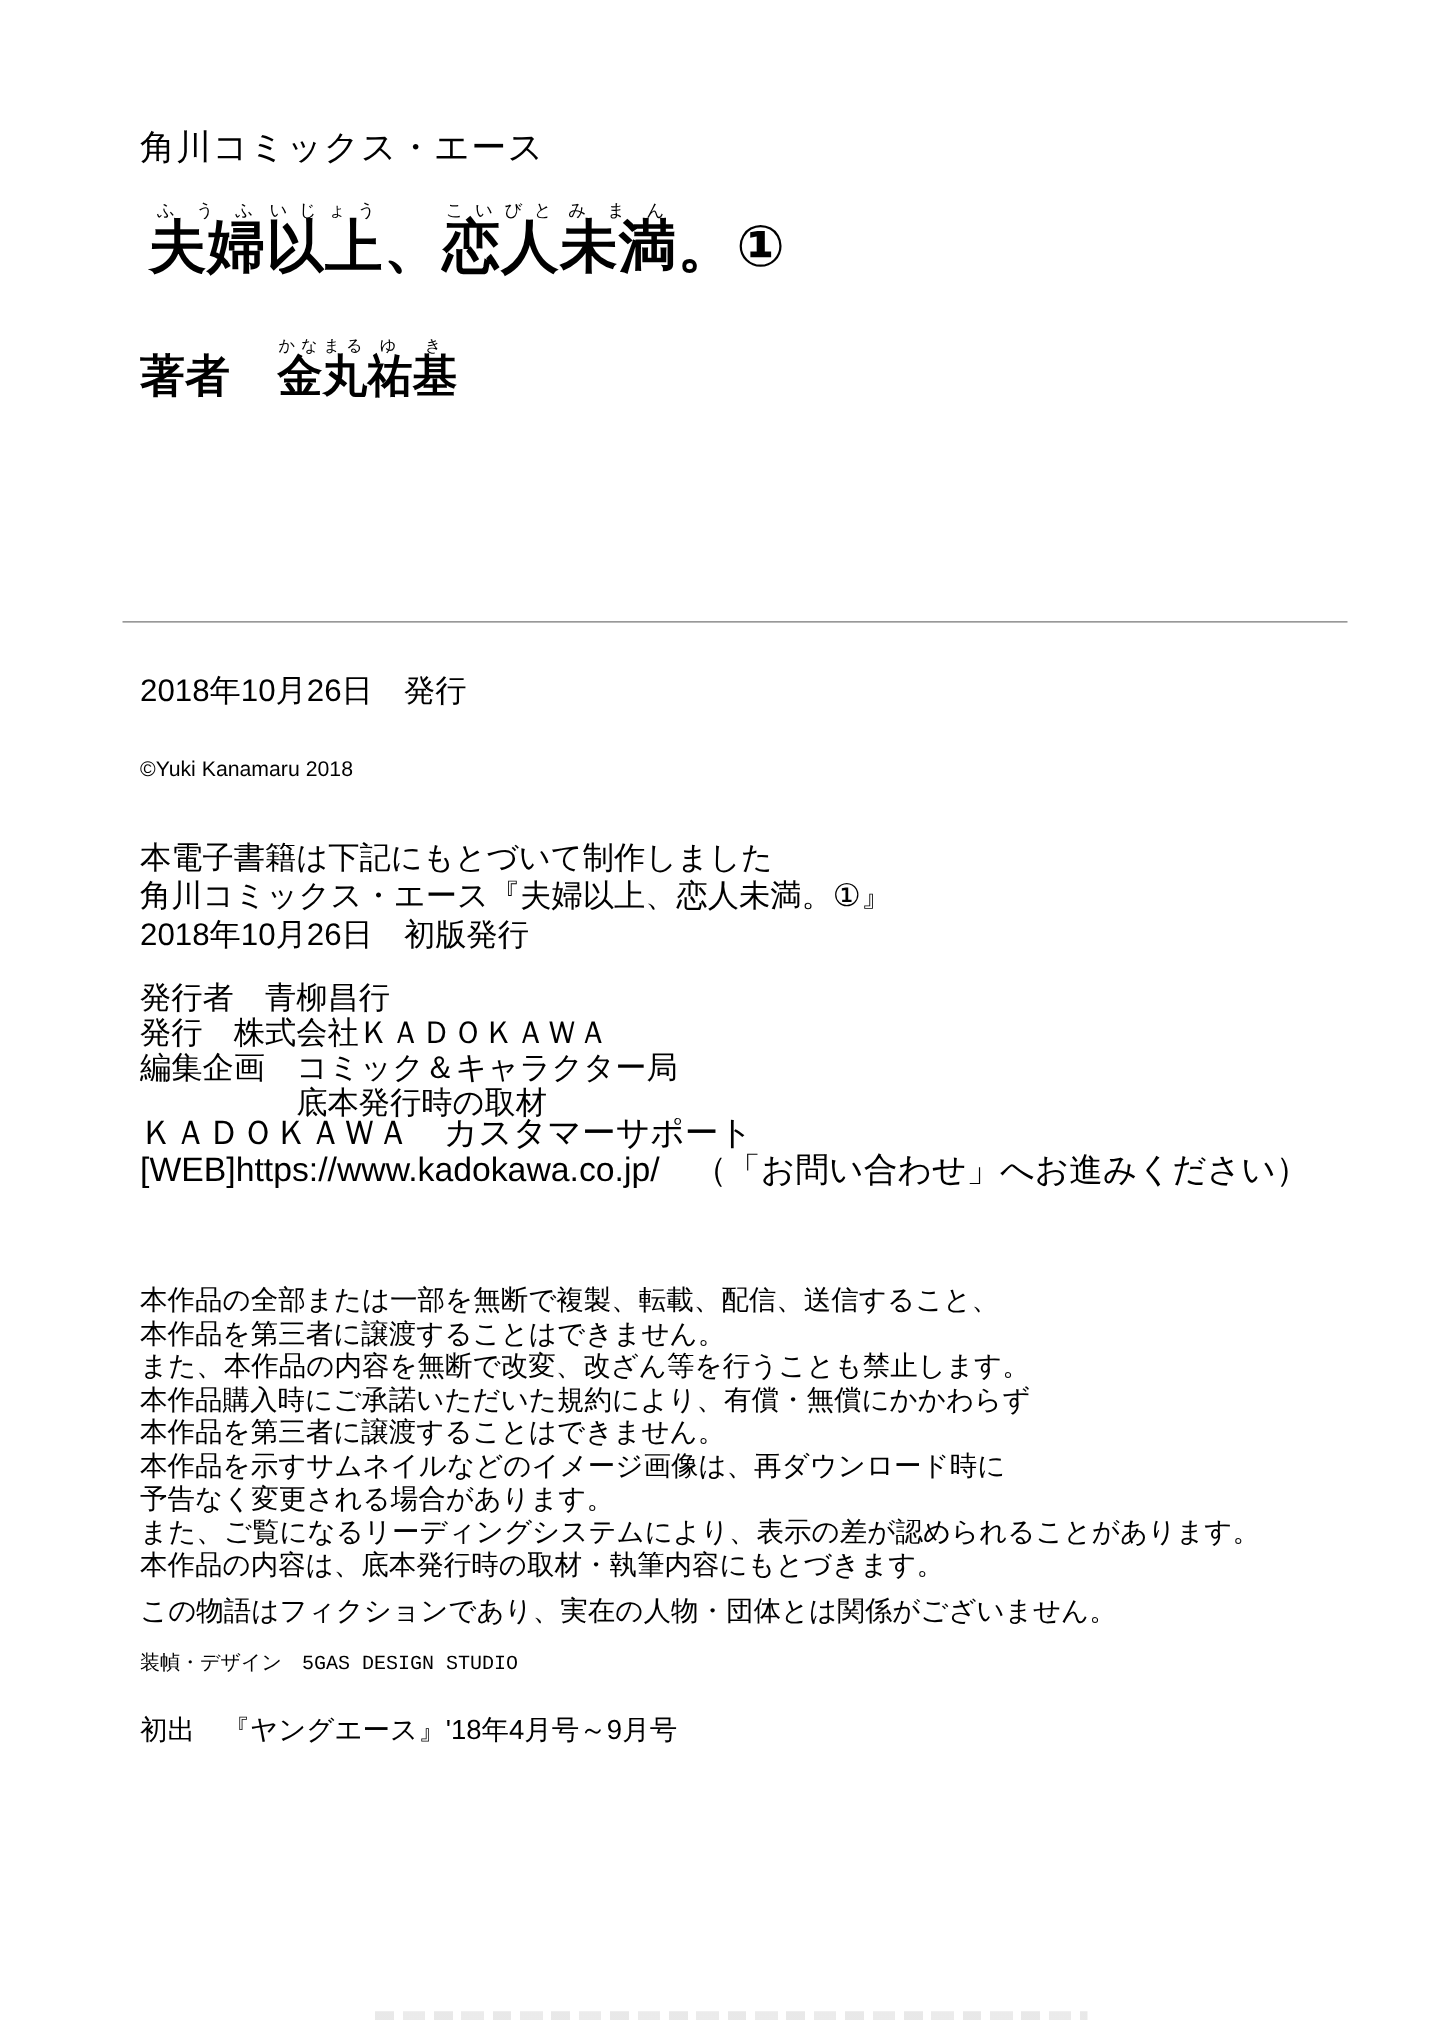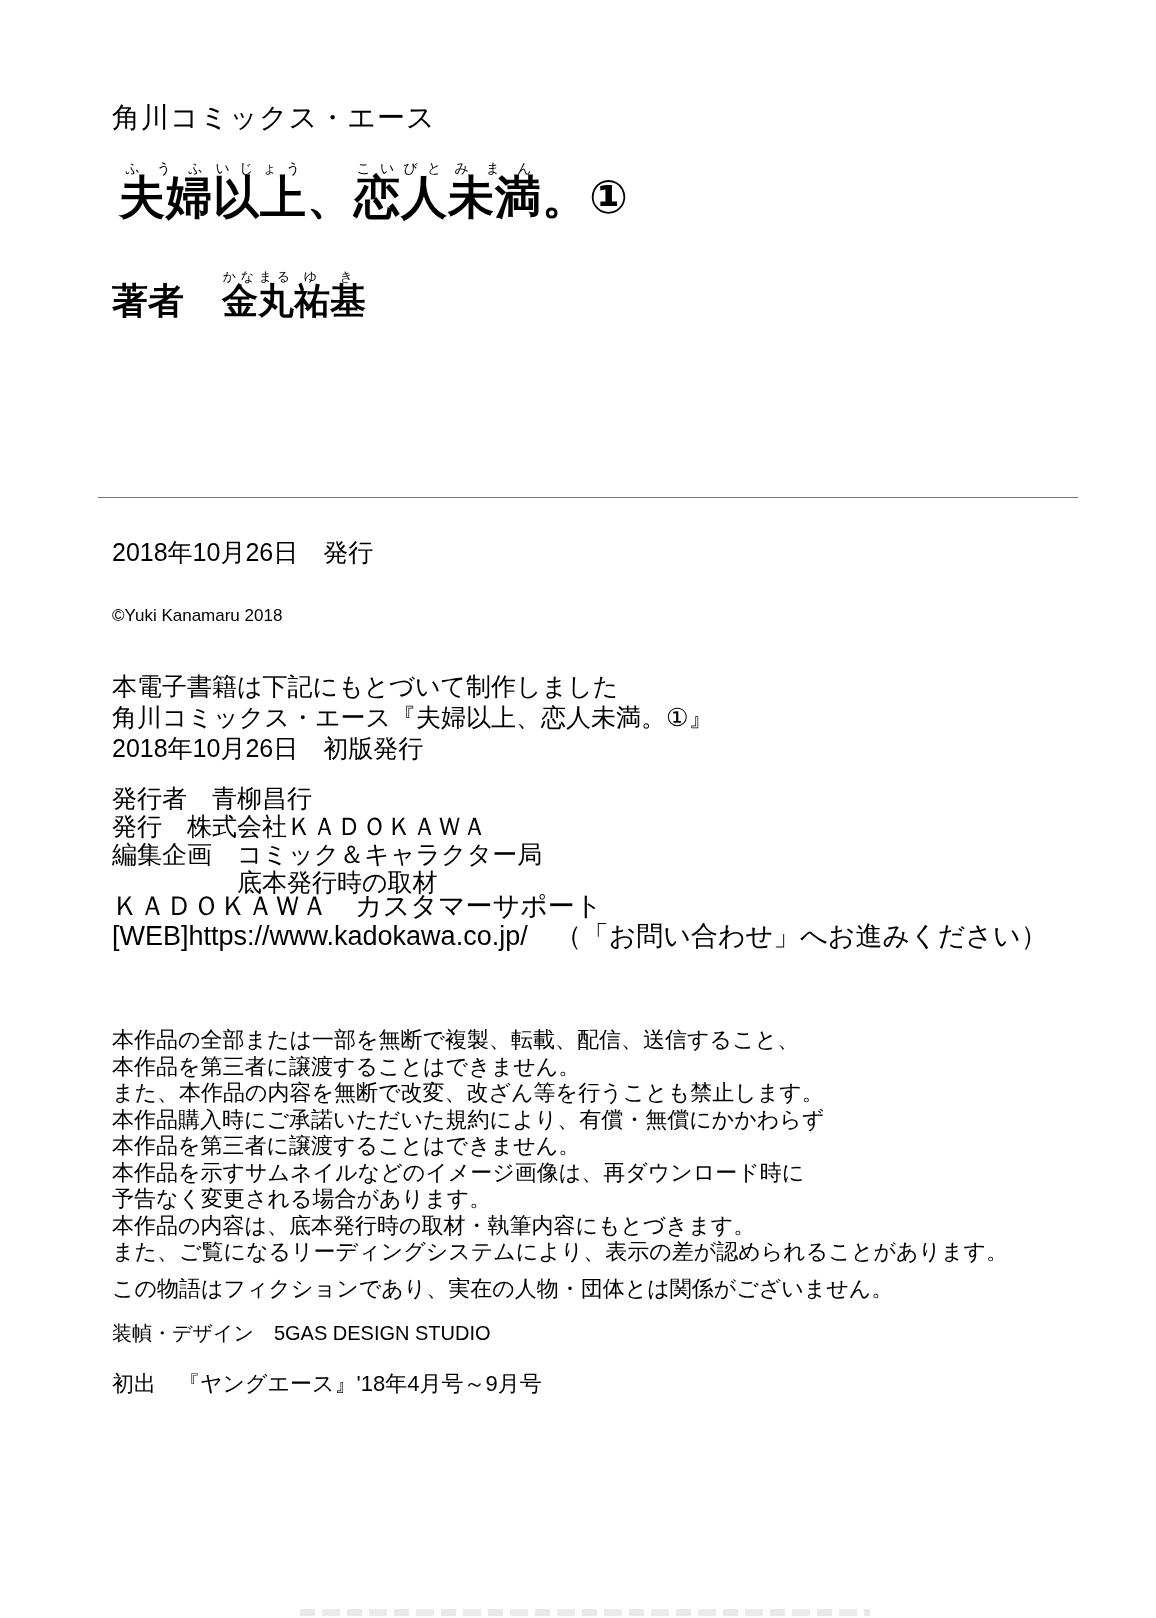--- a/index.html
+++ b/index.html
@@ -39,21 +39,21 @@
   }
   .txt { position: absolute; left: 112px; white-space: nowrap; }
   .pub-date   { top: 536px; font-size: 25px; }
   .copyright  { top: 590px; font-size: 17px; margin-top: 16px; }
   .source-note { top: 671px; font-size: 25px; line-height: 31px; }
   .publisher   { top: 784px; font-size: 25px; line-height: 28px; }
   .indent      { padding-left: 125px; }
   .support     { top: 891px; font-size: 27px; line-height: 30px; }
   .legal       { top: 1027px; font-size: 22px; line-height: 26.5px; }
   .fiction     { top: 1274px; font-size: 22px; }
-  .design      { top: 1320px; font-size: 20px; }
+  .design      { top: 1320px; font-size: 16px; font-family: Liberation Mono, monospace; }
   .first-appearance { top: 1369px; font-size: 22px; text-align: right; }
   .clipped-line {
     position: absolute; left: 300px; top: 1609px; width: 570px; height: 7px;
     background: repeating-linear-gradient(90deg,
       #e6e6e6 0 15px, #ffffff 15px 22px, #e9e9e9 22px 40px, #ffffff 40px 47px);
     opacity: 0.9;
   }
 </style>
 </head>
 <body>
@@ -93,22 +93,22 @@
   </div>
 
   <div class="txt legal">
     <div>本作品の全部または一部を無断で複製、転載、配信、送信すること、</div>
     <div>本作品を第三者に譲渡することはできません。</div>
     <div>また、本作品の内容を無断で改変、改ざん等を行うことも禁止します。</div>
     <div>本作品購入時にご承諾いただいた規約により、有償・無償にかかわらず</div>
     <div>本作品を第三者に譲渡することはできません。</div>
     <div>本作品を示すサムネイルなどのイメージ画像は、再ダウンロード時に</div>
     <div>予告なく変更される場合があります。</div>
+    <div>また、ご覧になるリーディングシステムにより、表示の差が認められることがあります。</div>
     <div>本作品の内容は、底本発行時の取材・執筆内容にもとづきます。</div>
-    <div>また、ご覧になるリーディングシステムにより、表示の差が認められることがあります。</div>
   </div>
 
   <div class="txt fiction">この物語はフィクションであり、実在の人物・団体とは関係がございません。</div>
 
   <div class="txt design">装幀・デザイン　5GAS DESIGN STUDIO</div>
 
   <div class="txt first-appearance">初出　『ヤングエース』'18年4月号～9月号</div>
 
   <div class="clipped-line"></div>
 

